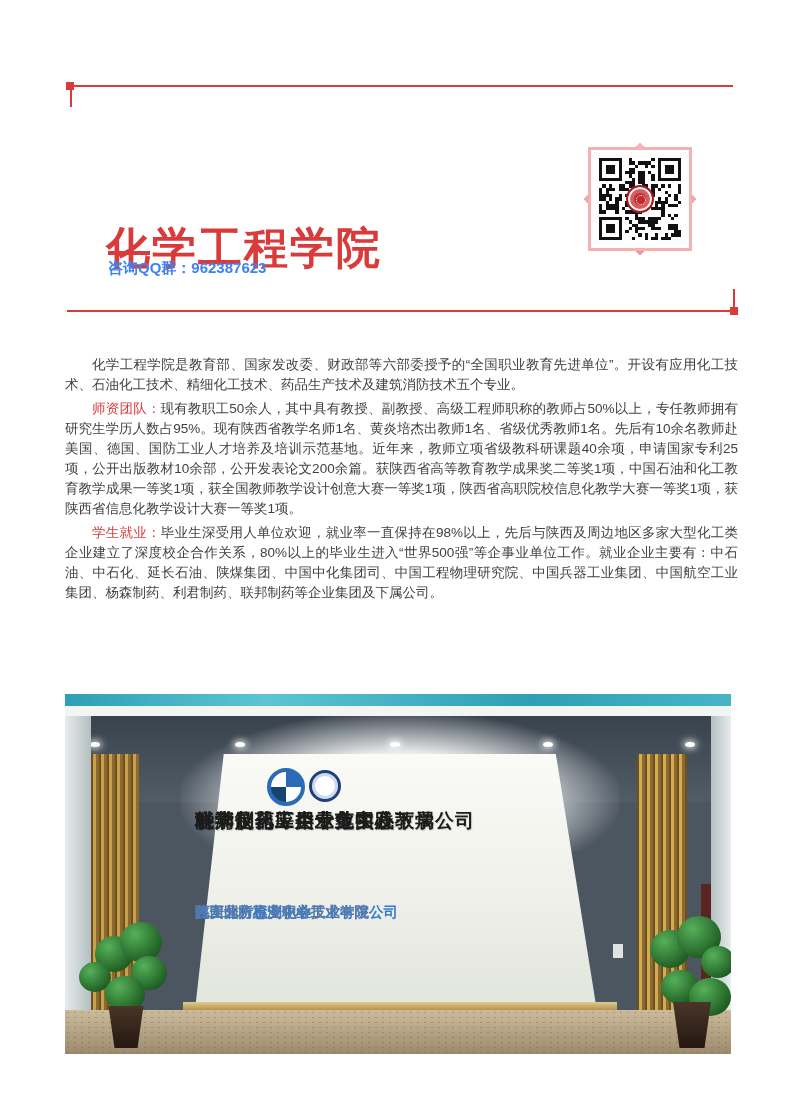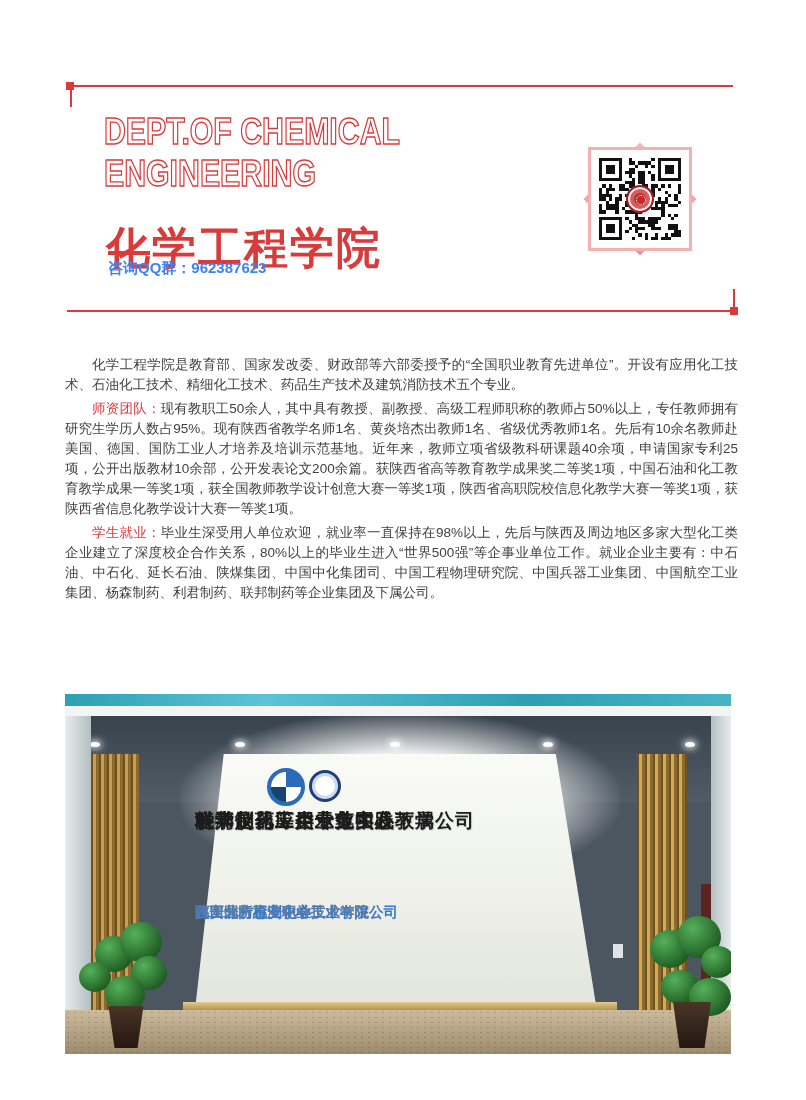--- a/index.html
+++ b/index.html
@@ -74,26 +74,20 @@
 
 <div class="page">
 
   <div class="deco" style="left:70px;top:85px;width:663px;height:2px;"></div>
   <div class="deco" style="left:70px;top:85px;width:2px;height:22px;"></div>
   <div class="deco" style="left:66px;top:82px;width:8px;height:8px;"></div>
   <div class="deco" style="left:67px;top:310px;width:668px;height:2px;"></div>
   <div class="deco" style="left:733px;top:289px;width:2px;height:22px;"></div>
   <div class="deco" style="left:730px;top:307px;width:8px;height:8px;"></div>
 
-  <div class="dept-en">
-    <svg width="340" height="84" viewBox="0 0 340 84">
-      <text class="en-outline" x="0" y="34" textLength="296" lengthAdjust="spacingAndGlyphs">DEPT.OF CHEMICAL</text>
-      <text class="en-outline" x="0" y="76" textLength="212" lengthAdjust="spacingAndGlyphs">ENGINEERING</text>
-    </svg>
-  </div>
   <div class="title-cn">化学工程学院</div>
   <div class="underline"></div>
   <div class="qq"><span>咨询QQ群：</span><span>962387623</span></div>
 
   <div class="qr-diamond"></div>
   <div class="qr-frame">
     <svg width="82" height="82" viewBox="0 0 25 25" shape-rendering="crispEdges">
       <rect width="25" height="25" fill="#ffffff"></rect>
       <g id="qr-modules" fill="#111111">
           <rect x="9" y="0" width="1" height="1"></rect>

